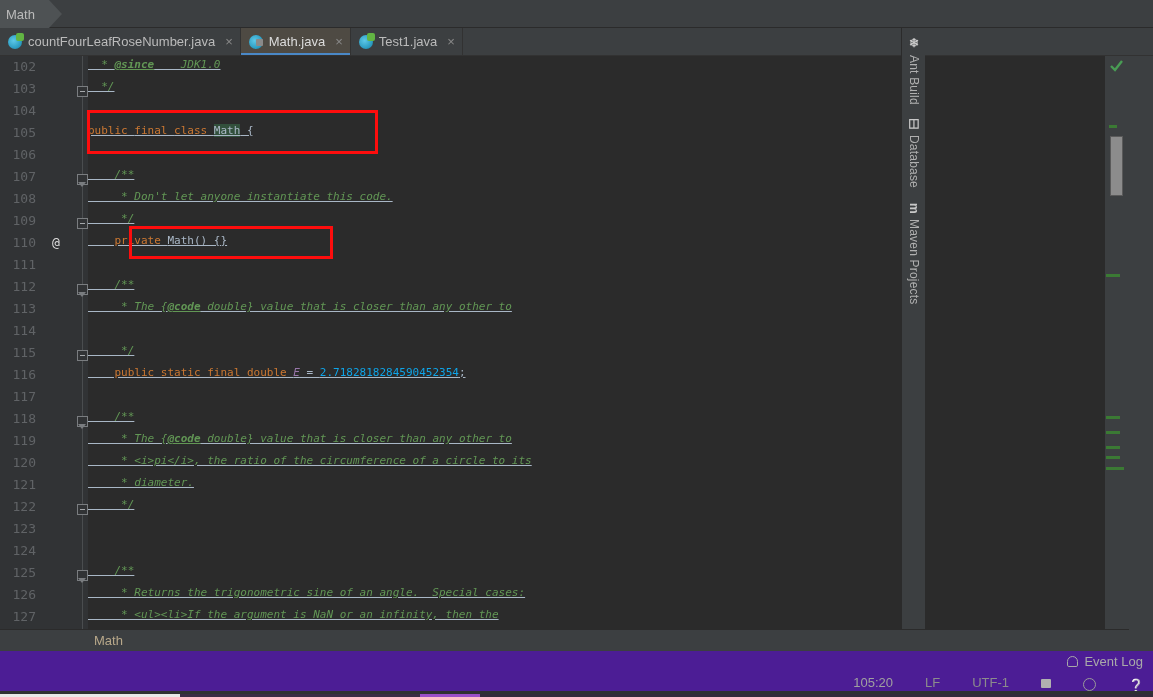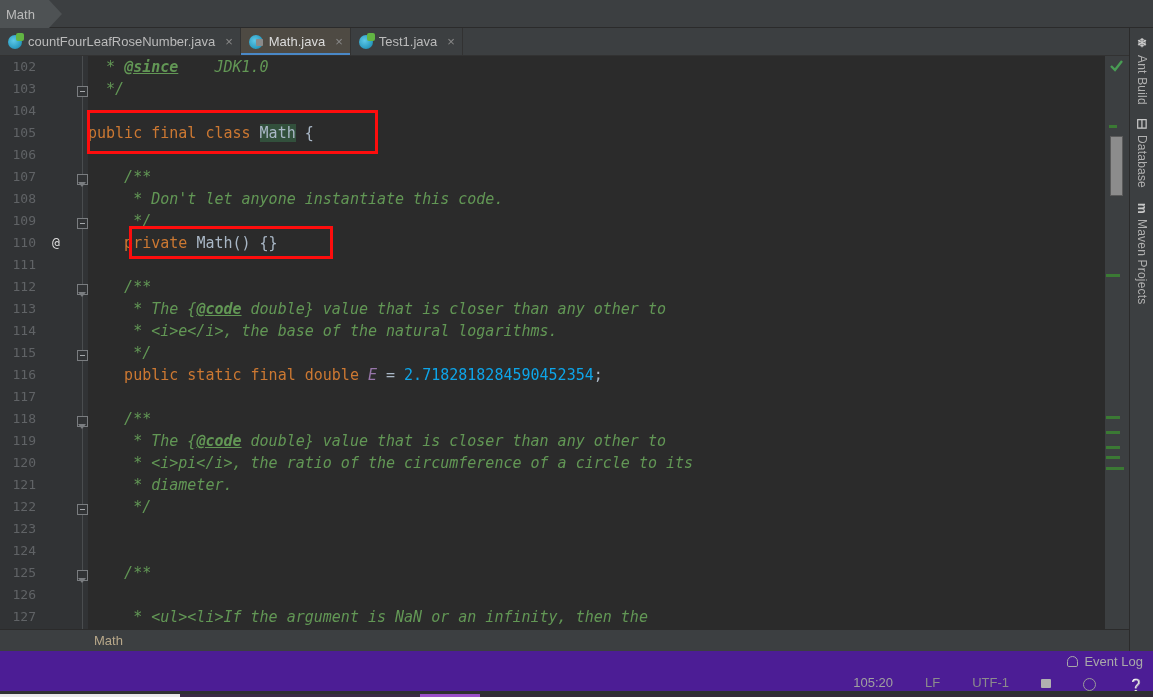--- a/index.html
+++ b/index.html
@@ -2,21 +2,21 @@
 <html><head>
 <meta charset="utf-8">
 <style>
   * { box-sizing: border-box; margin: 0; padding: 0; }
   html, body {
     width: 1153px; height: 697px;
     background: #3c3f41;
     font-family: "Liberation Sans", sans-serif;
     overflow: hidden;
   }
-  #app { position: relative; width: 1153px; height: 697px; }
+  #app { position: relative; width: 925px; height: 697px; }
 
   
   .breadcrumb-bar {
     position: absolute; left: 0; top: 0; width: 1153px; height: 28px;
     background: #3c3f41;
     border-bottom: 1px solid #2b2b2b;
   }
   .crumb {
     position: absolute; left: -8px; top: 0; height: 28px;
     display: flex; align-items: center;
@@ -118,23 +118,24 @@
     border-right: 4px solid transparent;
     border-top: 5px solid #7a7d80;
   }
 
   .codearea {
     position: absolute; left: 88px; top: 0; right: 0; bottom: 0;
   }
   .cline {
     position: absolute; left: 0;
     font-family: "DejaVu Sans Mono", monospace;
-    font-size: 15px;
+    font-size: 11px;
     white-space: pre;
     color: #a9b7c6;
+    text-decoration: underline;
   }
   .kw    { color: #cc7832; }
   .clsh  { color: #a9b7c6; background: #32503c; }
   .num   { color: #0ea5e9; }
   .cmt   { color: #629755; font-style: italic; }
   .tag   { color: #629755; font-style: italic; font-weight: bold; text-decoration: underline; }
   .cnst  { color: #9876aa; font-style: italic; }
   .punc  { color: #a9b7c6; }
 
   
@@ -303,31 +304,31 @@
         <div class="cline" style="top: 46px;"><span class="punc"></span></div>
         <div class="cline" style="top: 68px;"><span class="kw">public </span><span class="kw">final </span><span class="kw">class </span><span class="clsh">Math</span><span class="punc"> {</span></div>
         <div class="cline" style="top: 90px;"><span class="punc"></span></div>
         <div class="cline" style="top: 112px;"><span class="cmt">    /**</span></div>
         <div class="cline" style="top: 134px;"><span class="cmt">     * Don't let anyone instantiate this code.</span></div>
         <div class="cline" style="top: 156px;"><span class="cmt">     */</span></div>
         <div class="cline" style="top: 178px;"><span class="kw">    private </span><span class="punc">Math() {}</span></div>
         <div class="cline" style="top: 200px;"><span class="punc"></span></div>
         <div class="cline" style="top: 222px;"><span class="cmt">    /**</span></div>
         <div class="cline" style="top: 244px;"><span class="cmt">     * The {</span><span class="tag">@code</span><span class="cmt"> double} value that is closer than any other to</span></div>
-        <div class="cline" style="top: 266px;"><span class="cmt">     * &lt;i&gt;e&lt;/i&gt;, the base of the natural logarithms.</span></div>
         <div class="cline" style="top: 288px;"><span class="cmt">     */</span></div>
         <div class="cline" style="top: 310px;"><span class="kw">    public static final double </span><span class="cnst">E</span><span class="punc"> = </span><span class="num">2.7182818284590452354</span><span class="punc">;</span></div>
         <div class="cline" style="top: 332px;"><span class="punc"></span></div>
         <div class="cline" style="top: 354px;"><span class="cmt">    /**</span></div>
         <div class="cline" style="top: 376px;"><span class="cmt">     * The {</span><span class="tag">@code</span><span class="cmt"> double} value that is closer than any other to</span></div>
         <div class="cline" style="top: 398px;"><span class="cmt">     * &lt;i&gt;pi&lt;/i&gt;, the ratio of the circumference of a circle to its</span></div>
         <div class="cline" style="top: 420px;"><span class="cmt">     * diameter.</span></div>
         <div class="cline" style="top: 442px;"><span class="cmt">     */</span></div>
         <div class="cline" style="top: 486px;"><span class="punc"></span></div>
         <div class="cline" style="top: 508px;"><span class="cmt">    /**</span></div>
+        <div class="cline" style="top: 530px;"><span class="cmt">     * Returns the trigonometric sine of an angle.  Special cases:</span></div>
         <div class="cline" style="top: 552px;"><span class="cmt">     * &lt;ul&gt;&lt;li&gt;If the argument is NaN or an infinity, then the</span></div>
       </div>
     <div id="annots">
         <div class="redbox" style="left: 87px; top: 54px; width: 291px; height: 44px; border-color: rgb(253, 13, 13);"></div>
         <div class="redbox" style="left: 129px; top: 170px; width: 204px; height: 33px; border-color: rgb(253, 13, 13);"></div>
       </div>
 
     <div class="marker-track">
       <svg class="okcheck" viewBox="0 0 13 13">
         <path d="M1 6 L5 10 L12 1" stroke="#499c54" stroke-width="2.4" fill="none"></path>

